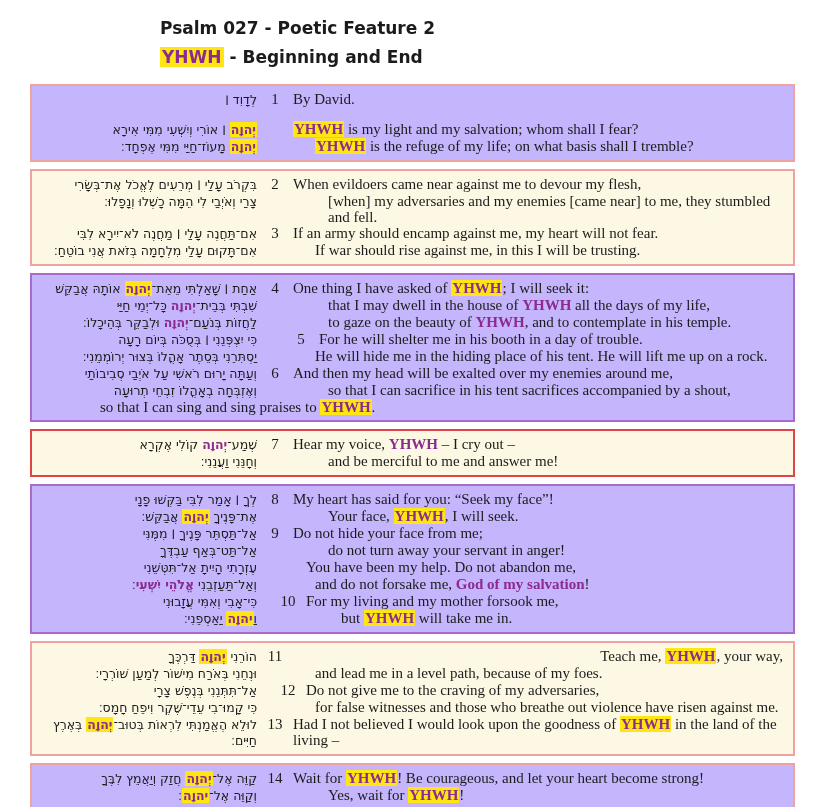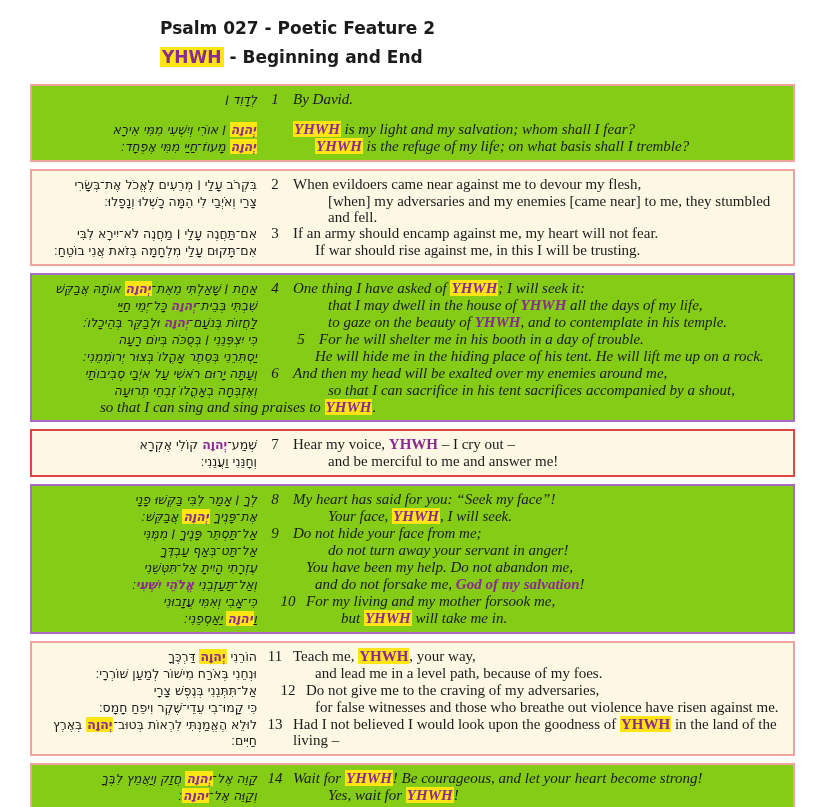--- a/index.html
+++ b/index.html
@@ -2,21 +2,21 @@
 <html><head>
 <meta charset="utf-8">
 <style>
   html,body{margin:0;padding:0;background:#ffffff;}
   body{width:825px;height:807px;overflow:hidden;font-family:"Liberation Serif",serif;color:#1b1b1b;}
   .title-block{margin:14px 0 12px 160px;font-family:"DejaVu Sans",sans-serif;font-weight:bold;font-size:17px;line-height:29px;color:#1b1b1b;}
   .title-hl{background:#FFE512;color:#8B2B8F;padding:0 2px;}
   .sections{margin:0 30px;}
   .section{border:2px solid #F0A39E;padding:5px 10px;margin-bottom:7px;}
   .bg-cream{background:#FDF8E3;}
-  .bg-lavender{background:#84cc16;font-style:italic;}
+  .bg-lavender{background:#c4b5fd;}
   .bd-pink{border-color:#F0A39E;}
   .bd-purple{border-color:#A96BC9;}
   .bd-red{border-color:#E14444;}
   .row{display:flex;line-height:16px;align-items:baseline;}
   .he{width:215px;text-align:right;direction:rtl;font-family:"DejaVu Sans",sans-serif;font-size:12.5px;flex:none;}
   .vn{width:36px;text-align:center;font-size:15px;flex:none;}
   .en{flex:1;font-size:15px;}
   .spacer{height:13px;}
   .hl{background:#FFE512;color:#8B2B8F;font-weight:bold;padding:0 1px;}
   .pp{color:#8B2B8F;font-weight:bold;}
@@ -162,21 +162,21 @@
       <div class="row">
         <div class="he" style="padding-left: 0px; padding-right: 26px;"><span>וַ</span><span class="hl">יהוָה</span><span> יַאַסְפֵנִי׃</span></div>
         <div class="vn"></div>
         <div class="en" style="padding-left: 22px;"><span>but </span><span class="hl">YHWH</span><span> will take me in.</span></div>
       </div>
     </div>
     <div class="section bg-cream bd-pink">
       <div class="row">
         <div class="he" style="padding-left: 0px; padding-right: 0px;"><span>הוֹרֵנִי </span><span class="hl">יְהוָה</span><span> דַּרְכֶּךָ</span></div>
         <div class="vn">11</div>
-        <div class="en" style="padding-left: 0px;"><span>Teach me, </span><span class="hl">YHWH</span><span>, your way,</span></div>
+        <div class="en" style="padding-left: 0px; text-align: right;"><span>Teach me, </span><span class="hl">YHWH</span><span>, your way,</span></div>
       </div>
       <div class="row">
         <div class="he" style="padding-left: 0px; padding-right: 0px;"><span>וּנְחֵנִי בְּאֹרַח מִישׁוֹר לְמַעַן שׁוֹרְרָי׃</span></div>
         <div class="vn"></div>
         <div class="en" style="padding-left: 22px;"><span>and lead me in a level path, because of my foes.</span></div>
       </div>
       <div class="row">
         <div class="he" style="padding-left: 0px; padding-right: 13px;"><span>אַל־תִּתְּנֵנִי בְּנֶפֶשׁ צָרָי</span></div>
         <div class="vn">12</div>
         <div class="en" style="padding-left: 0px;"><span>Do not give me to the craving of my adversaries,</span></div>

